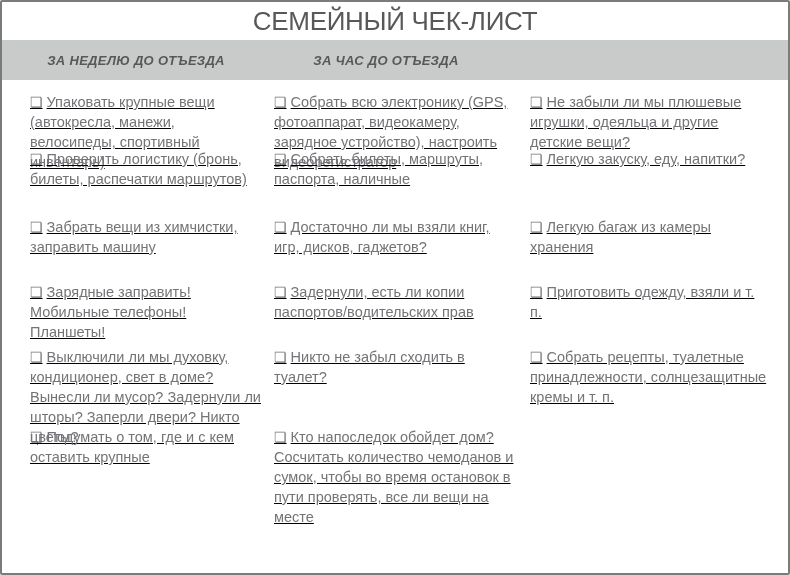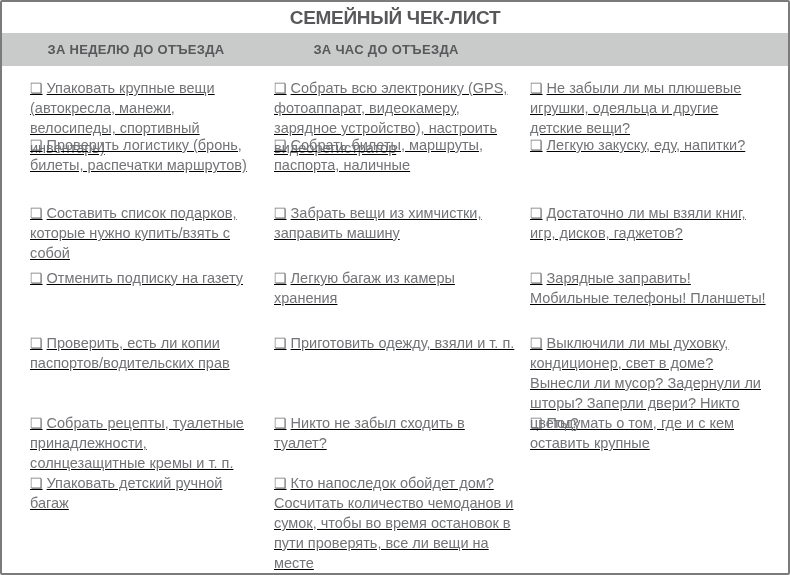--- a/index.html
+++ b/index.html
@@ -22,34 +22,35 @@
     border:2px solid var(--border);
     border-radius:2px;
     display:flex;flex-direction:column;
   }
   .title-bar{
     height:38px;
     display:flex;align-items:center;justify-content:center;
     background:var(--bg);
   }
   .title-bar h1{
-    font-size:19px;
-    font-weight:700;
+    font-size:26px;
+    font-weight:400;
     letter-spacing:-0.3px;
     color:var(--title-text);
   }
   .grid-cols{
     display:grid;
     grid-template-columns:244px 256px 1fr;
   }
   .header-band{
     height:40px;
     background:var(--header-bg);
     padding:0 8px 0 12px;
     align-items:center;
+    font-style:italic;
   }
   .header-cell{
     text-align:center;
     font-size:13px;
     font-weight:bold;
     letter-spacing:0.3px;
     color:var(--header-text);
   }
   .body{
     flex:1;
@@ -86,29 +87,26 @@
     <div class="header-cell">ЗА ЧАС ДО ОТЪЕЗДА</div>
   </div>
 
   <div class="body">
       <div class="cell"><span class="checkbox">❏</span><span>Упаковать крупные вещи (автокресла, манежи, велосипеды, спортивный инвентарь)</span></div>
       <div class="cell"><span class="checkbox">❏</span><span>Собрать всю электронику (GPS, фотоаппарат, видеокамеру, зарядное устройство), настроить видеорегистратор</span></div>
       <div class="cell"><span class="checkbox">❏</span><span>Не забыли ли мы плюшевые игрушки, одеяльца и другие детские вещи?</span></div>
       <div class="cell"><span class="checkbox">❏</span><span>Проверить логистику (бронь, билеты, распечатки маршрутов)</span></div>
       <div class="cell"><span class="checkbox">❏</span><span>Собрать билеты, маршруты, паспорта, наличные</span></div>
       <div class="cell"><span class="checkbox">❏</span><span>Легкую закуску, еду, напитки?</span></div>
-      <div class="cell"><span class="checkbox">❏</span><span>Составить список подарков, которые нужно купить/взять с собой</span></div>
       <div class="cell"><span class="checkbox">❏</span><span>Забрать вещи из химчистки, заправить машину</span></div>
       <div class="cell"><span class="checkbox">❏</span><span>Достаточно ли мы взяли книг, игр, дисков, гаджетов?</span></div>
-      <div class="cell"><span class="checkbox">❏</span><span>Отменить подписку на газету</span></div>
       <div class="cell"><span class="checkbox">❏</span><span>Легкую багаж из камеры хранения</span></div>
       <div class="cell"><span class="checkbox">❏</span><span>Зарядные заправить! Мобильные телефоны! Планшеты!</span></div>
-      <div class="cell"><span class="checkbox">❏</span><span>Проверить, есть ли копии паспортов/водительских прав</span></div>
+      <div class="cell"><span class="checkbox">❏</span><span>Задернули, есть ли копии паспортов/водительских прав</span></div>
       <div class="cell"><span class="checkbox">❏</span><span>Приготовить одежду, взяли и т. п.</span></div>
       <div class="cell"><span class="checkbox">❏</span><span>Выключили ли мы духовку, кондиционер, свет в доме? Вынесли ли мусор? Задернули ли шторы? Заперли двери? Никто цветы?</span></div>
+      <div class="cell"><span class="checkbox">❏</span><span>Никто не забыл сходить в туалет?</span></div>
       <div class="cell"><span class="checkbox">❏</span><span>Собрать рецепты, туалетные принадлежности, солнцезащитные кремы и т. п.</span></div>
-      <div class="cell"><span class="checkbox">❏</span><span>Никто не забыл сходить в туалет?</span></div>
       <div class="cell"><span class="checkbox">❏</span><span>Подумать о том, где и с кем оставить крупные</span></div>
-      <div class="cell"><span class="checkbox">❏</span><span>Упаковать детский ручной багаж</span></div>
       <div class="cell"><span class="checkbox">❏</span><span>Кто напоследок обойдет дом? Сосчитать количество чемоданов и сумок, чтобы во время остановок в пути проверять, все ли вещи на месте</span></div>
     </div>
 
 </div>
 
 </body></html>

